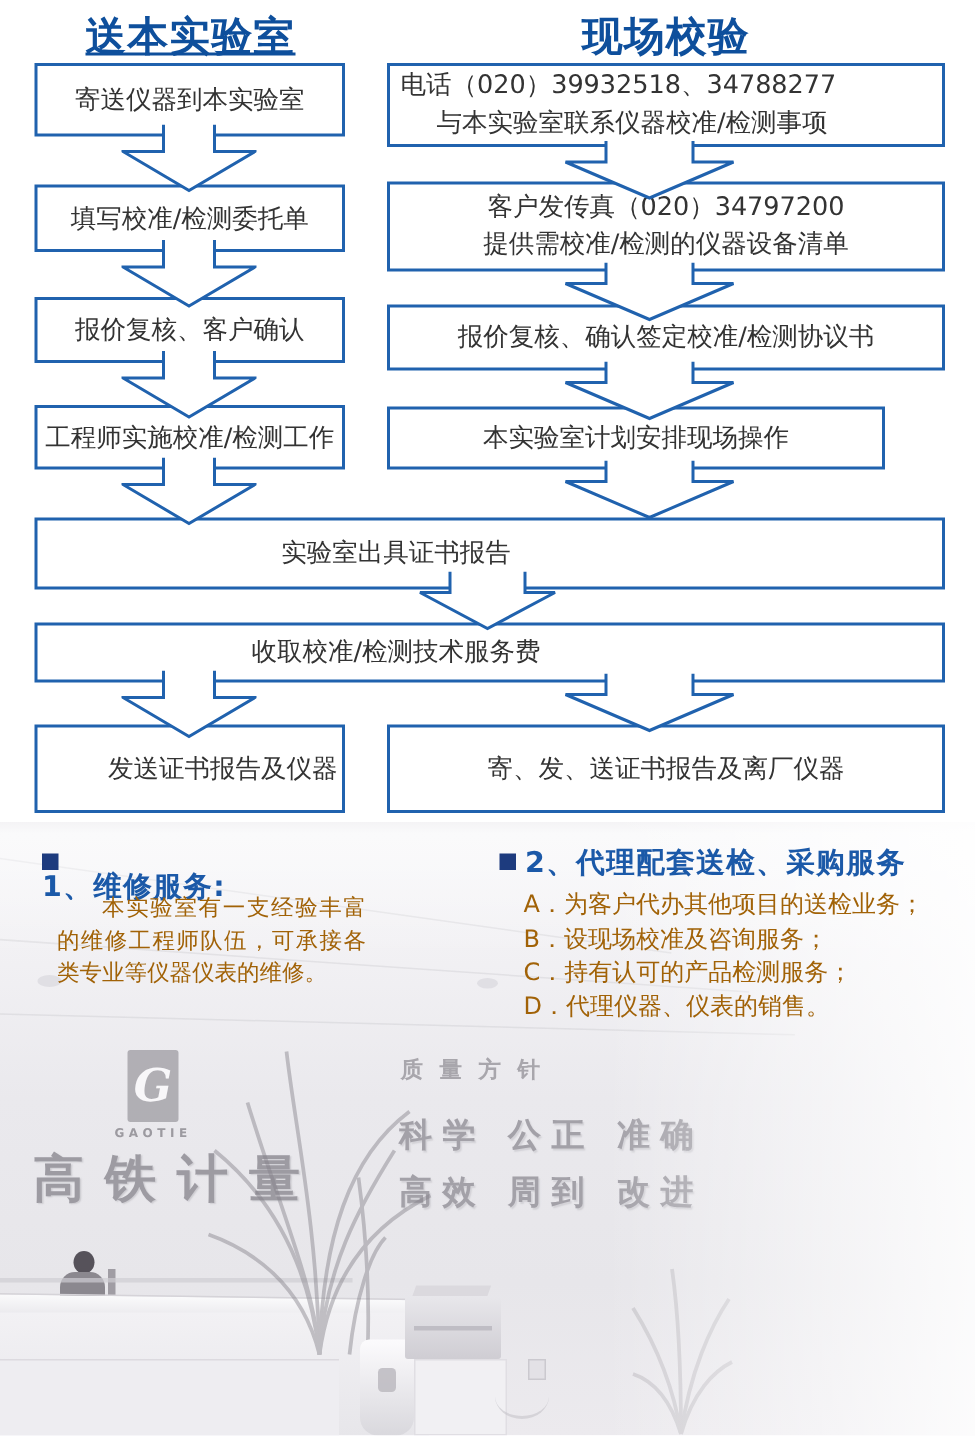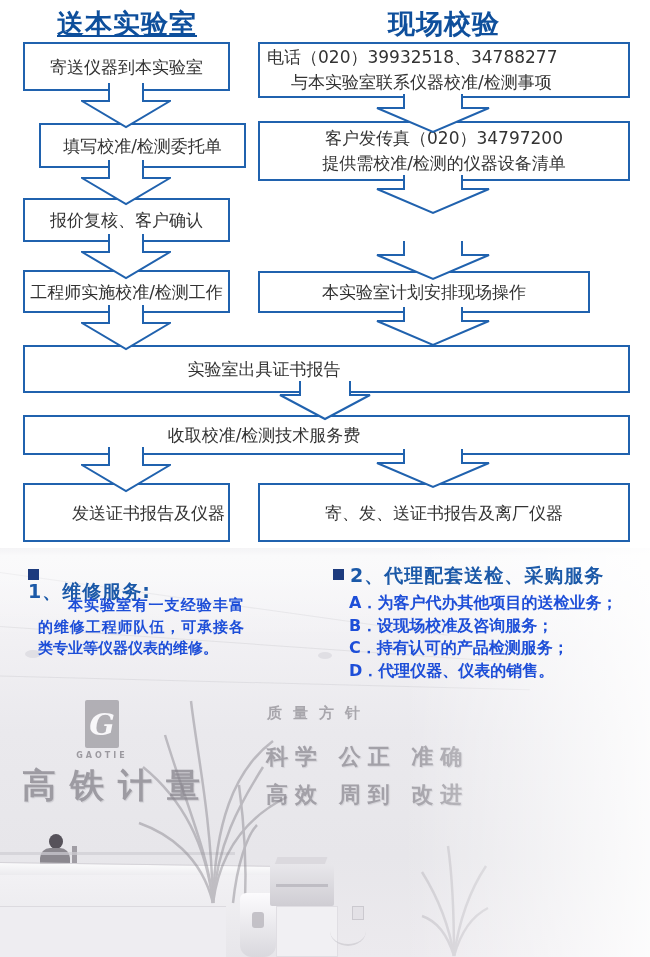--- a/index.html
+++ b/index.html
@@ -13,21 +13,21 @@
         box-sizing:border-box;z-index:2;text-align:center;line-height:24px;}
   .fbox.two-line{flex-direction:column;}
   .fbox.left-lines{align-items:flex-start;justify-content:center;padding-left:7px;text-align:left;}
   .fbox.full-shift{padding-right:125px;}
   .arr{position:absolute;z-index:4;display:block;}
   .arr path{fill:#ffffff;stroke:#2062ae;stroke-width:2;stroke-linejoin:miter;}
   
   .svc-head{position:absolute;z-index:6;display:flex;align-items:flex-start;}
   .bullet{width:11px;height:11px;background:#1d3b7e;margin:5px 6px 0 0;flex:none;}
   .svc-title{font-size:19px;font-weight:bold;color:#1b59a8;letter-spacing:1px;line-height:22px;}
-  .svc-body{position:absolute;z-index:6;color:#1d4ed8;font-weight:bold;}
+  .svc-body{position:absolute;z-index:6;color:#a16207;}
   .repair-body{width:206px;font-size:15px;line-height:21.5px;text-indent:2em;text-align:justify;}
   .agency-list{font-size:16px;line-height:22.5px;}
   .agency-list div{margin-bottom:0px;}
   
   .photo{position:absolute;left:0;top:548px;width:650px;height:409px;z-index:1;
          background:linear-gradient(180deg,#e7e6ea 0%,#f6f6f8 2%,#f2f1f4 20%,
                     #eae9ed 45%,#e7e6ea 75%,#eceaee 100%);}
   .photo-fade{position:absolute;left:0;top:548px;width:650px;height:409px;z-index:3;
          pointer-events:none;
          background:linear-gradient(90deg,rgba(255,255,255,0) 62%,rgba(255,255,255,.85) 100%),
@@ -80,32 +80,33 @@
 </style>
 </head>
 <body>
 
 <div class="page">
 
   <div class="colhead" style="left:22px;top:6px;width:210px;text-decoration:underline;">送本实验室</div>
   <div class="colhead" style="left:258px;top:6px;width:372px;">现场校验</div>
 
   <div class="fbox" style="left:23px;top:42px;width:207px;height:49px;">寄送仪器到本实验室</div>
-  <div class="fbox" style="left:23px;top:123px;width:207px;height:45px;margin-left:16px;">填写校准/检测委托单</div>
+  <div class="fbox" style="left:23px;top:123px;width:207px;height:45px;">填写校准/检测委托单</div>
   <div class="fbox" style="left:23px;top:198px;width:207px;height:44px;">报价复核、客户确认</div>
   <div class="fbox" style="left:23px;top:270px;width:207px;height:43px;text-align:center;">工程师实施校准/检测工作</div>
 
   <div class="fbox two-line left-lines" style="left:258px;top:42px;width:372px;height:56px;line-height:25px;">
     <div>电话（020）39932518、34788277</div>
     <div style="margin-left:24px;">与本实验室联系仪器校准/检测事项</div>
   </div>
   <div class="fbox two-line" style="left:258px;top:121px;width:372px;height:60px;line-height:25px;">
     <div>客户发传真（020）34797200</div>
     <div>提供需校准/检测的仪器设备清单</div>
   </div>
+  <div class="fbox" style="left:258px;top:203px;width:372px;height:44px;">报价复核、确认签定校准/检测协议书</div>
   <div class="fbox" style="left:258px;top:271px;width:332px;height:42px;">本实验室计划安排现场操作</div>
 
   <div class="fbox full-shift" style="left:23px;top:345px;width:607px;height:48px;">实验室出具证书报告</div>
   <div class="fbox full-shift" style="left:23px;top:415px;width:607px;height:40px;">收取校准/检测技术服务费</div>
 
   <div class="fbox" style="left:23px;top:483px;width:207px;height:59px;padding-left:44px;">发送证书报告及仪器</div>
   <div class="fbox" style="left:258px;top:483px;width:372px;height:59px;">寄、发、送证书报告及离厂仪器</div>
 
   <svg class="arr" style="left:81px;top:83px;" width="90" height="46" viewBox="0 0 90 46">
       <path d="M28,0 L28,18 L1,18 L45,44 L89,18 L62,18 L62,0"></path>

